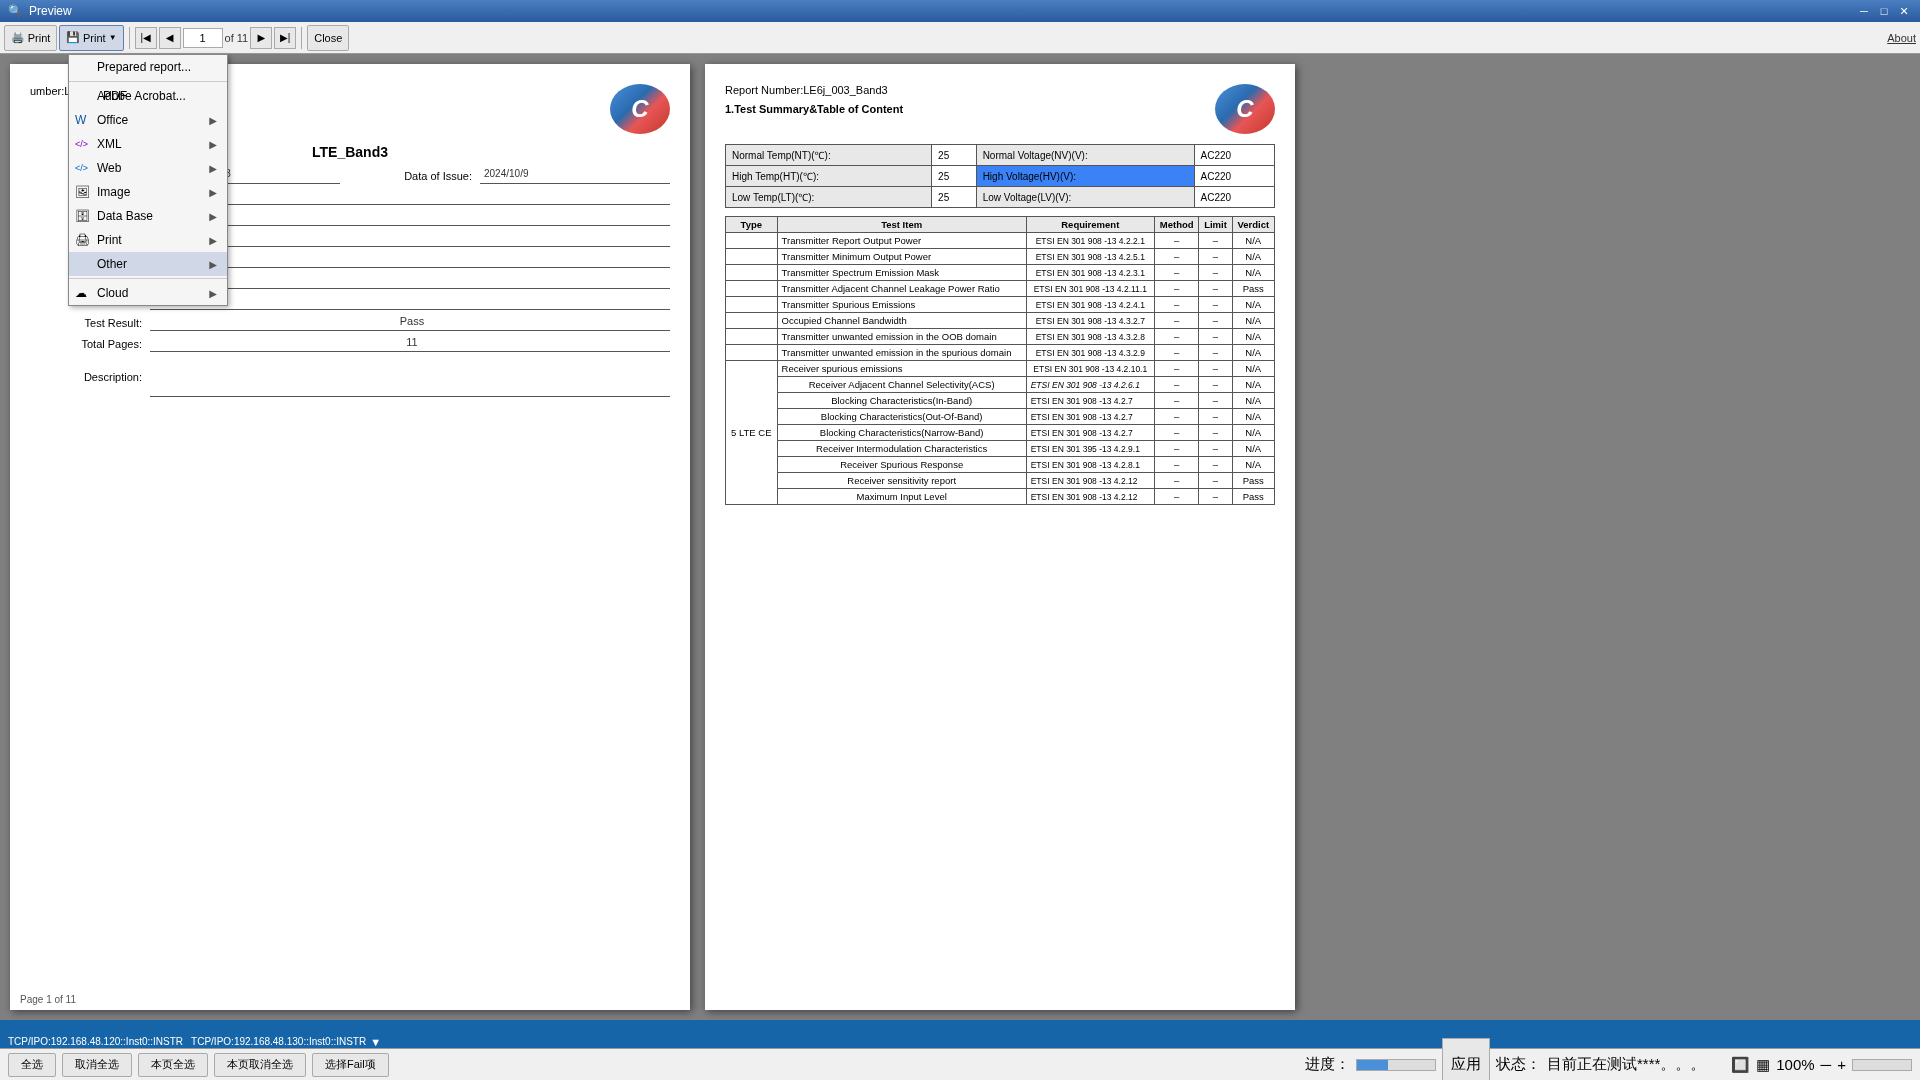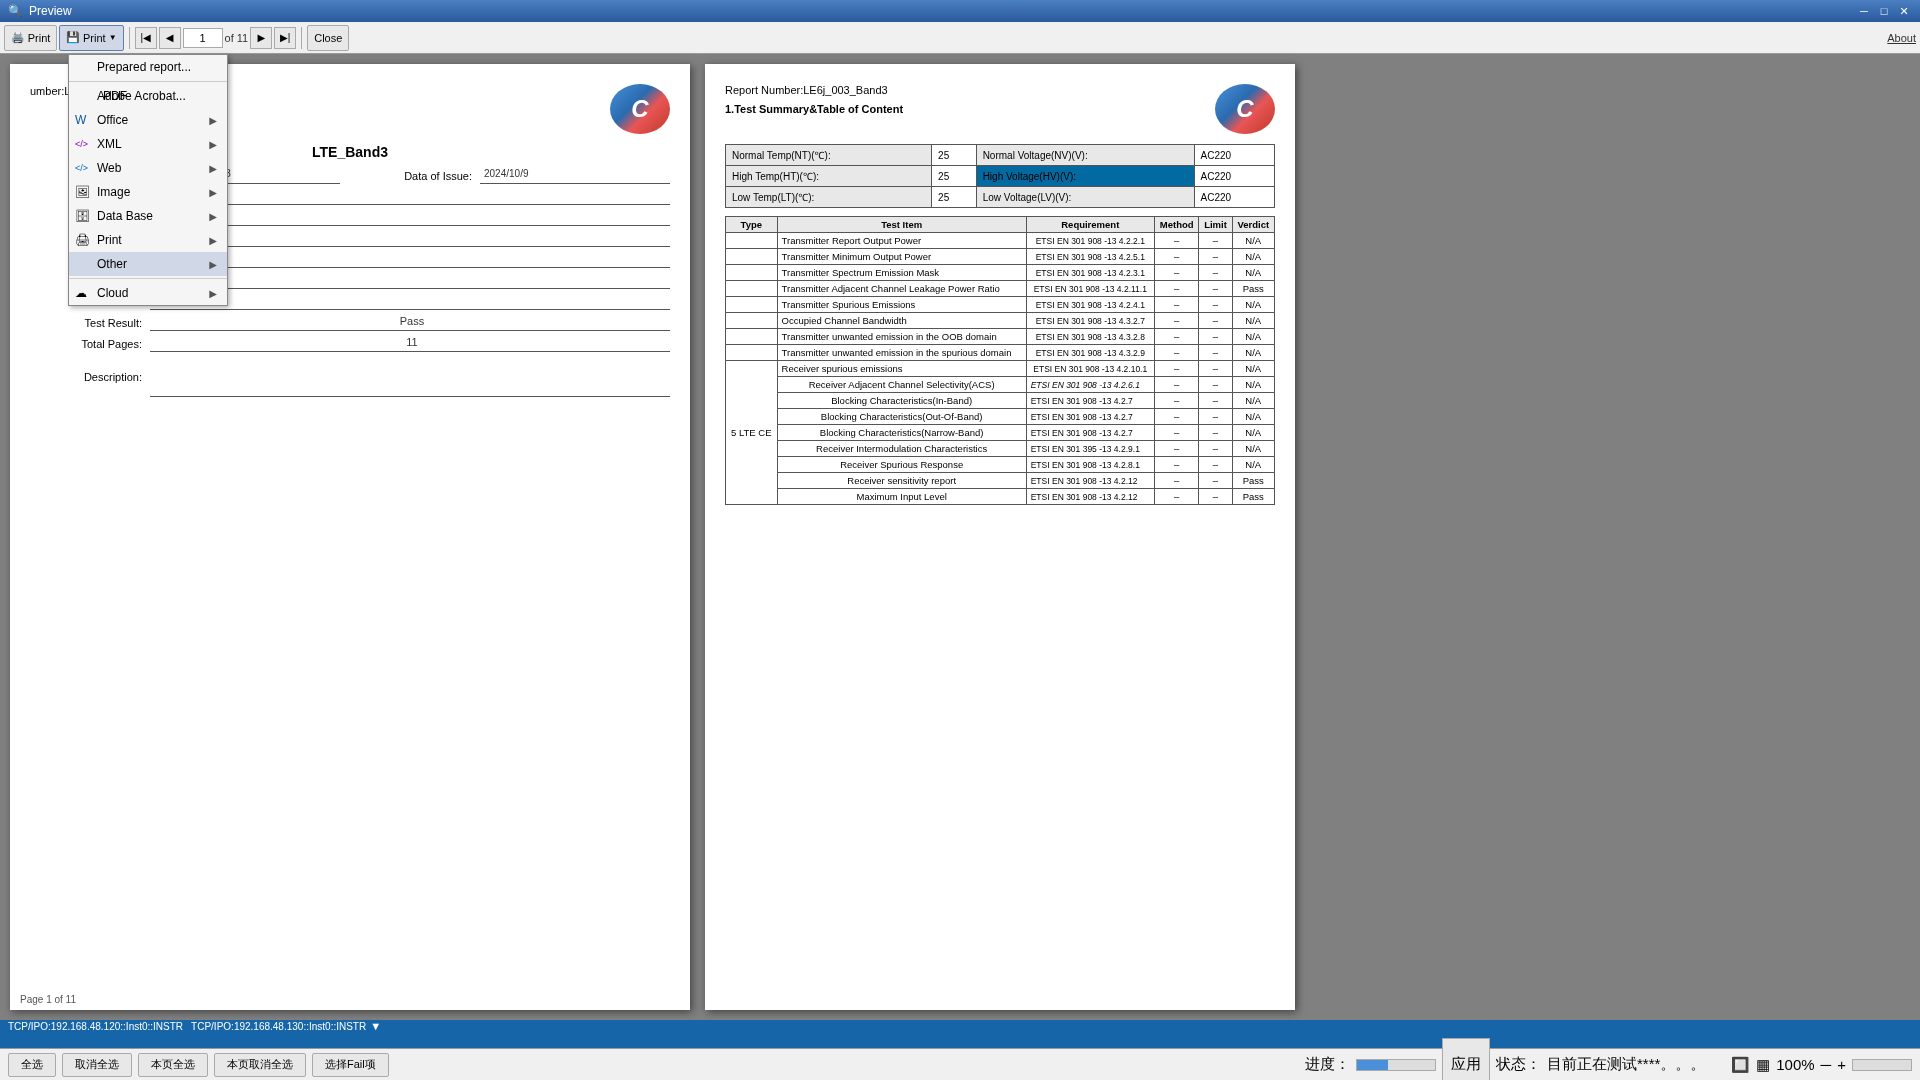--- a/index.html
+++ b/index.html
@@ -114,21 +114,21 @@
     .test-table td, .test-table th { border: 1px solid #555; padding: 2px 4px; text-align: center; }
     .test-table th { background: #e8e8e8; }
     .test-table td:nth-child(2) { text-align: left; }
 
     
     .status-bar {
       height: 28px;
       background: #1565a8;
       color: white;
       display: flex;
-      align-items: flex-start;
+      align-items: flex-end;
       font-size: 11px;
       padding: 0 8px;
       gap: 4px;
       overflow: hidden;
     }
     .status-text { font-size: 10px; line-height: 1.3; }
 
     
     .bottom-toolbar {
       height: 32px;
@@ -325,21 +325,21 @@
       <tbody>
         <tr>
           <td style="background:#e8e8e8;">Normal Temp(NT)(℃):</td>
           <td>25</td>
           <td style="background:#e8e8e8;">Normal Voltage(NV)(V):</td>
           <td>AC220</td>
         </tr>
         <tr>
           <td style="background:#e8e8e8;">High Temp(HT)(℃):</td>
           <td>25</td>
-          <td style="background:#0369a1;">High Voltage(HV)(V):</td>
+          <td style="background:#3b82f6;">High Voltage(HV)(V):</td>
           <td>AC220</td>
         </tr>
         <tr>
           <td style="background:#e8e8e8;">Low Temp(LT)(℃):</td>
           <td>25</td>
           <td style="background:#e8e8e8;">Low Voltage(LV)(V):</td>
           <td>AC220</td>
         </tr>
       </tbody>
     </table>

